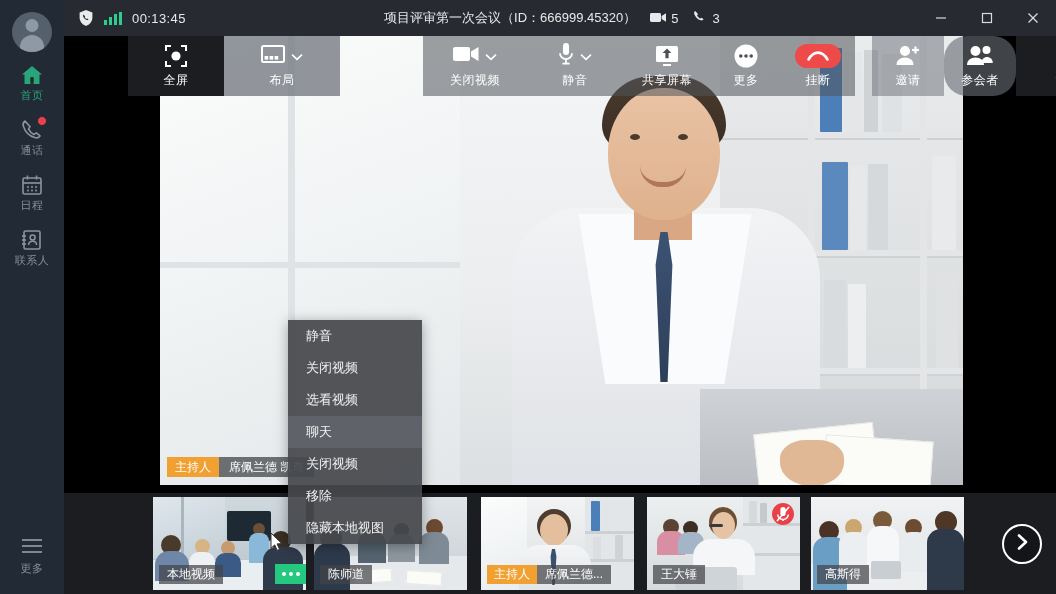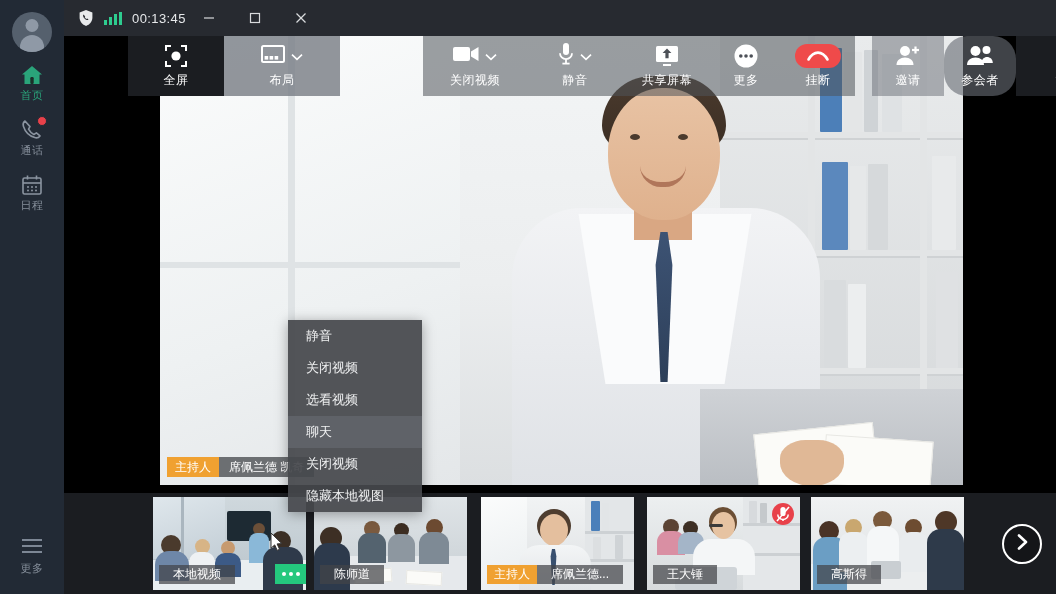--- a/index.html
+++ b/index.html
@@ -226,21 +226,21 @@
     position:absolute; top:4px; width:153px; height:93px;
     overflow:hidden; cursor:pointer; background:#2b2f35;
   }
   .thumb.active { outline:2px solid #3ce8a0; outline-offset:-2px; }
   .thumb-img { position:absolute; inset:0; }
   .tlabel-chip {
     position:absolute; left:6px; bottom:6px; height:19px;
     display:flex; align-items:stretch; font-size:12px; z-index:4;
   }
   .tlabel-chip .txt {
-    background:rgba(66,68,72,.72); color:#fff; padding:0 14px;
+    background:rgba(66,68,72,.72); color:#fff; padding:0 8px;
     display:flex; align-items:center; white-space:nowrap;
   }
   .tlabel-chip .host-badge { font-size:12px; padding:0 7px; }
   .dots-btn {
     position:absolute; right:0px; bottom:6px;
     width:31px; height:20px; background:#24c87e;
     display:flex; align-items:center; justify-content:center; gap:3px;
     z-index:6; cursor:pointer;
   }
   .dots-btn i { width:4px; height:4px; border-radius:50%; background:#fff; display:block;}
@@ -302,20 +302,33 @@
           <circle cx="13" cy="15" r="1" fill="#8b94a0"></circle>
           <circle cx="17" cy="15" r="1" fill="#8b94a0"></circle>
           <circle cx="9" cy="18.6" r="1" fill="#8b94a0"></circle>
           <circle cx="13" cy="18.6" r="1" fill="#8b94a0"></circle>
           <circle cx="17" cy="18.6" r="1" fill="#8b94a0"></circle>
         </svg>
     </div>
     <div class="rail-label">日程</div>
   </div>
 
+  <div class="rail-item">
+    <div class="ic">
+      <svg width="26" height="26" viewBox="0 0 26 26">
+          <rect x="5" y="4" width="16" height="18" rx="1.5" fill="none" stroke="#8b94a0" stroke-width="1.6"></rect>
+          <line x1="3" y1="9" x2="7" y2="9" stroke="#8b94a0" stroke-width="1.6"></line>
+          <line x1="3" y1="13" x2="7" y2="13" stroke="#8b94a0" stroke-width="1.6"></line>
+          <line x1="3" y1="17" x2="7" y2="17" stroke="#8b94a0" stroke-width="1.6"></line>
+          <circle cx="13.6" cy="10.5" r="2.5" fill="none" stroke="#8b94a0" stroke-width="1.5"></circle>
+          <path d="M9.6 18c0-2.3 1.8-3.8 4-3.8s4 1.5 4 3.8" fill="none" stroke="#8b94a0" stroke-width="1.5"></path>
+        </svg>
+    </div>
+    <div class="rail-label">联系人</div>
+  </div>
 
   <div id="rail-spacer"></div>
 
   <div class="rail-item" id="rail-more">
     <div class="ic hamburger">
       <span></span>
         <span></span>
         <span></span>
     </div>
     <div class="rail-label">更多</div>
@@ -332,20 +345,40 @@
     </span>
     <span class="sigbars">
       <i style="height:5px"></i>
         <i style="height:8px"></i>
         <i style="height:11px"></i>
         <i style="height:13px"></i>
     </span>
     <span id="clock">00:13:45</span>
   </div>
 
+  <div id="tb-center">
+    <span id="meeting-title">项目评审第一次会议（ID：666999.45320）</span>
+    <span class="count-grp">
+      <span>
+        <svg width="16" height="11" viewBox="0 0 16 11">
+            <rect x="0" y="1" width="11" height="9" rx="1.4" fill="#e6e8ea"></rect>
+            <path d="M11.6 4 16 1.2v8.6L11.6 7Z" fill="#e6e8ea"></path>
+          </svg>
+      </span>
+      <span>5</span>
+    </span>
+    <span class="count-grp">
+      <span>
+        <svg width="15" height="15" viewBox="0 0 20 20">
+            <path d="M4.2 2.6c-1.2.9-1.7 2.3-1.2 3.9 1.2 3.9 4.7 7.4 8.6 8.6 1.6.5 3-.1 3.9-1.3l-2.7-2.2-1.9 1.2c-1.6-.9-3.2-2.4-4.1-4.1l1.2-1.9Z" fill="#e6e8ea"></path>
+          </svg>
+      </span>
+      <span>3</span>
+    </span>
+  </div>
 
   <div id="tb-right">
     <div class="wbtn" id="btn-min">
       <svg width="12" height="12" viewBox="0 0 12 12">
           <line x1="1" y1="6" x2="11" y2="6" stroke="#d9dbdd" stroke-width="1.2"></line>
         </svg>
     </div>
     <div class="wbtn" id="btn-max">
       <svg width="12" height="12" viewBox="0 0 12 12">
           <rect x="1.5" y="1.5" width="9" height="9" fill="none" stroke="#d9dbdd" stroke-width="1.2"></rect>
@@ -552,20 +585,21 @@
   </div>
 
 </div>
 
 <div id="ctx-menu">
   <div class="ctx-item">静音</div>
   <div class="ctx-item">关闭视频</div>
   <div class="ctx-item">选看视频</div>
   <div class="ctx-item hl">聊天</div>
   <div class="ctx-item">关闭视频</div>
+  <div class="ctx-item">移除</div>
   <div class="ctx-item">隐藏本地视图</div>
 </div>
 
 <div id="thumb-strip">
 
   <div class="thumb" style="left:89px">
     <div class="thumb-img sc">
       <div style="position:absolute;inset:0;background:linear-gradient(180deg,#cfd8dd 0%,#b9c4cb 100%)"></div>
       <div style="position:absolute;left:0;top:0;width:72px;height:62px;background:linear-gradient(160deg,#dfe7ec,#c3ced6)"></div>
       <div style="position:absolute;left:28px;top:0;width:3px;height:62px;background:#aab6bf"></div>

